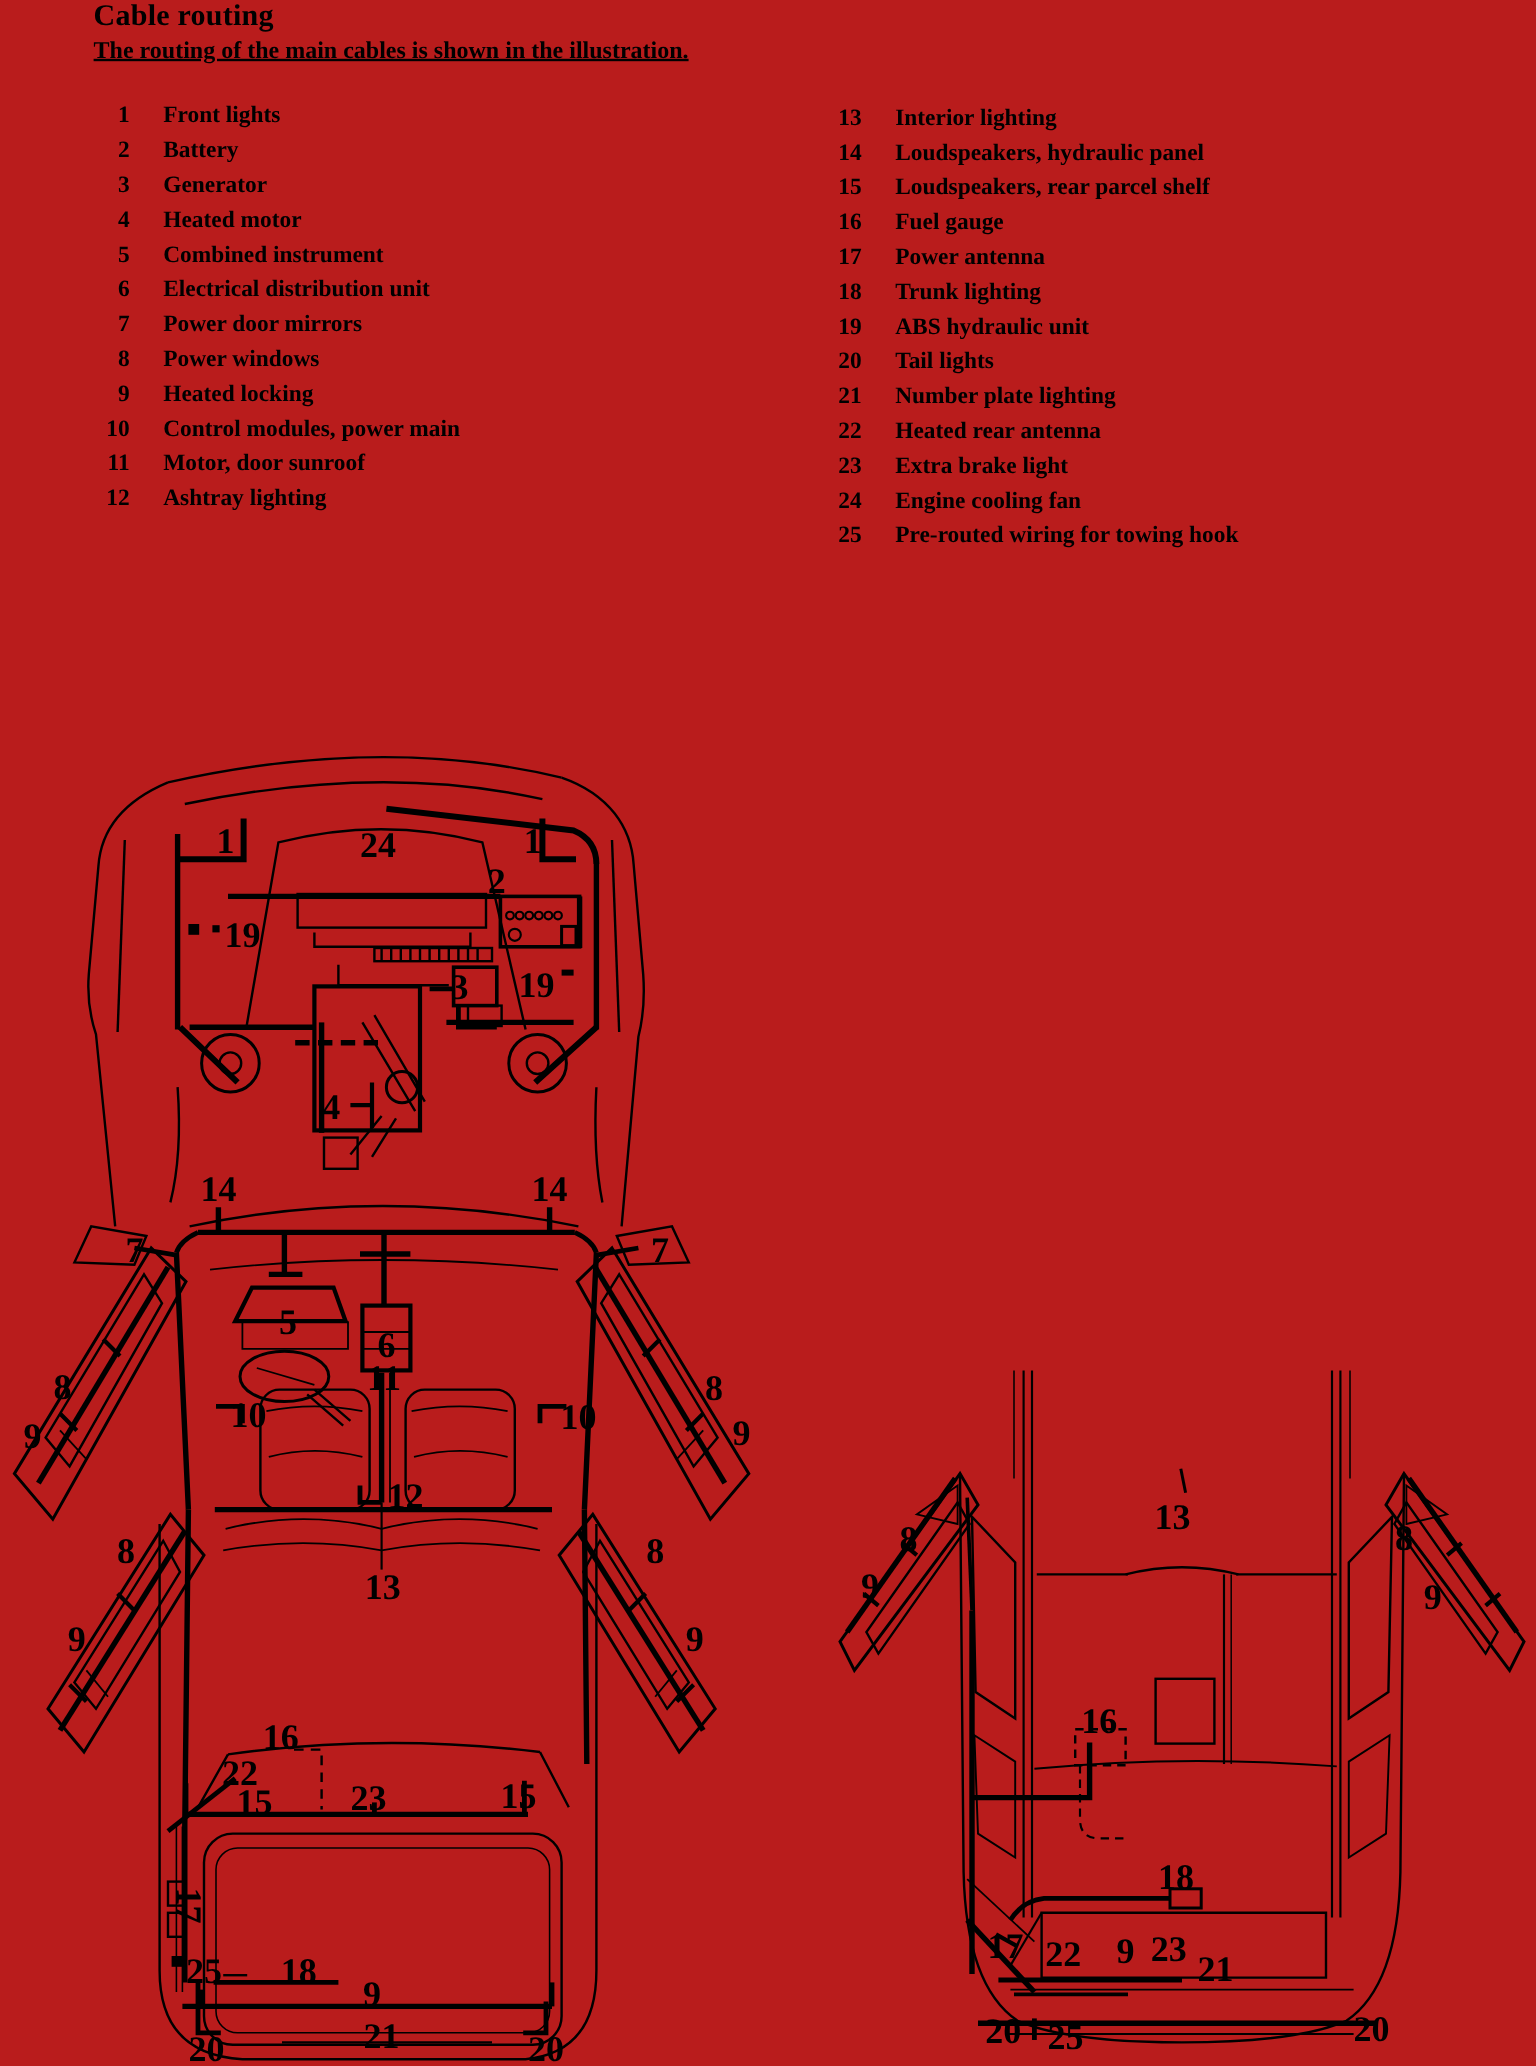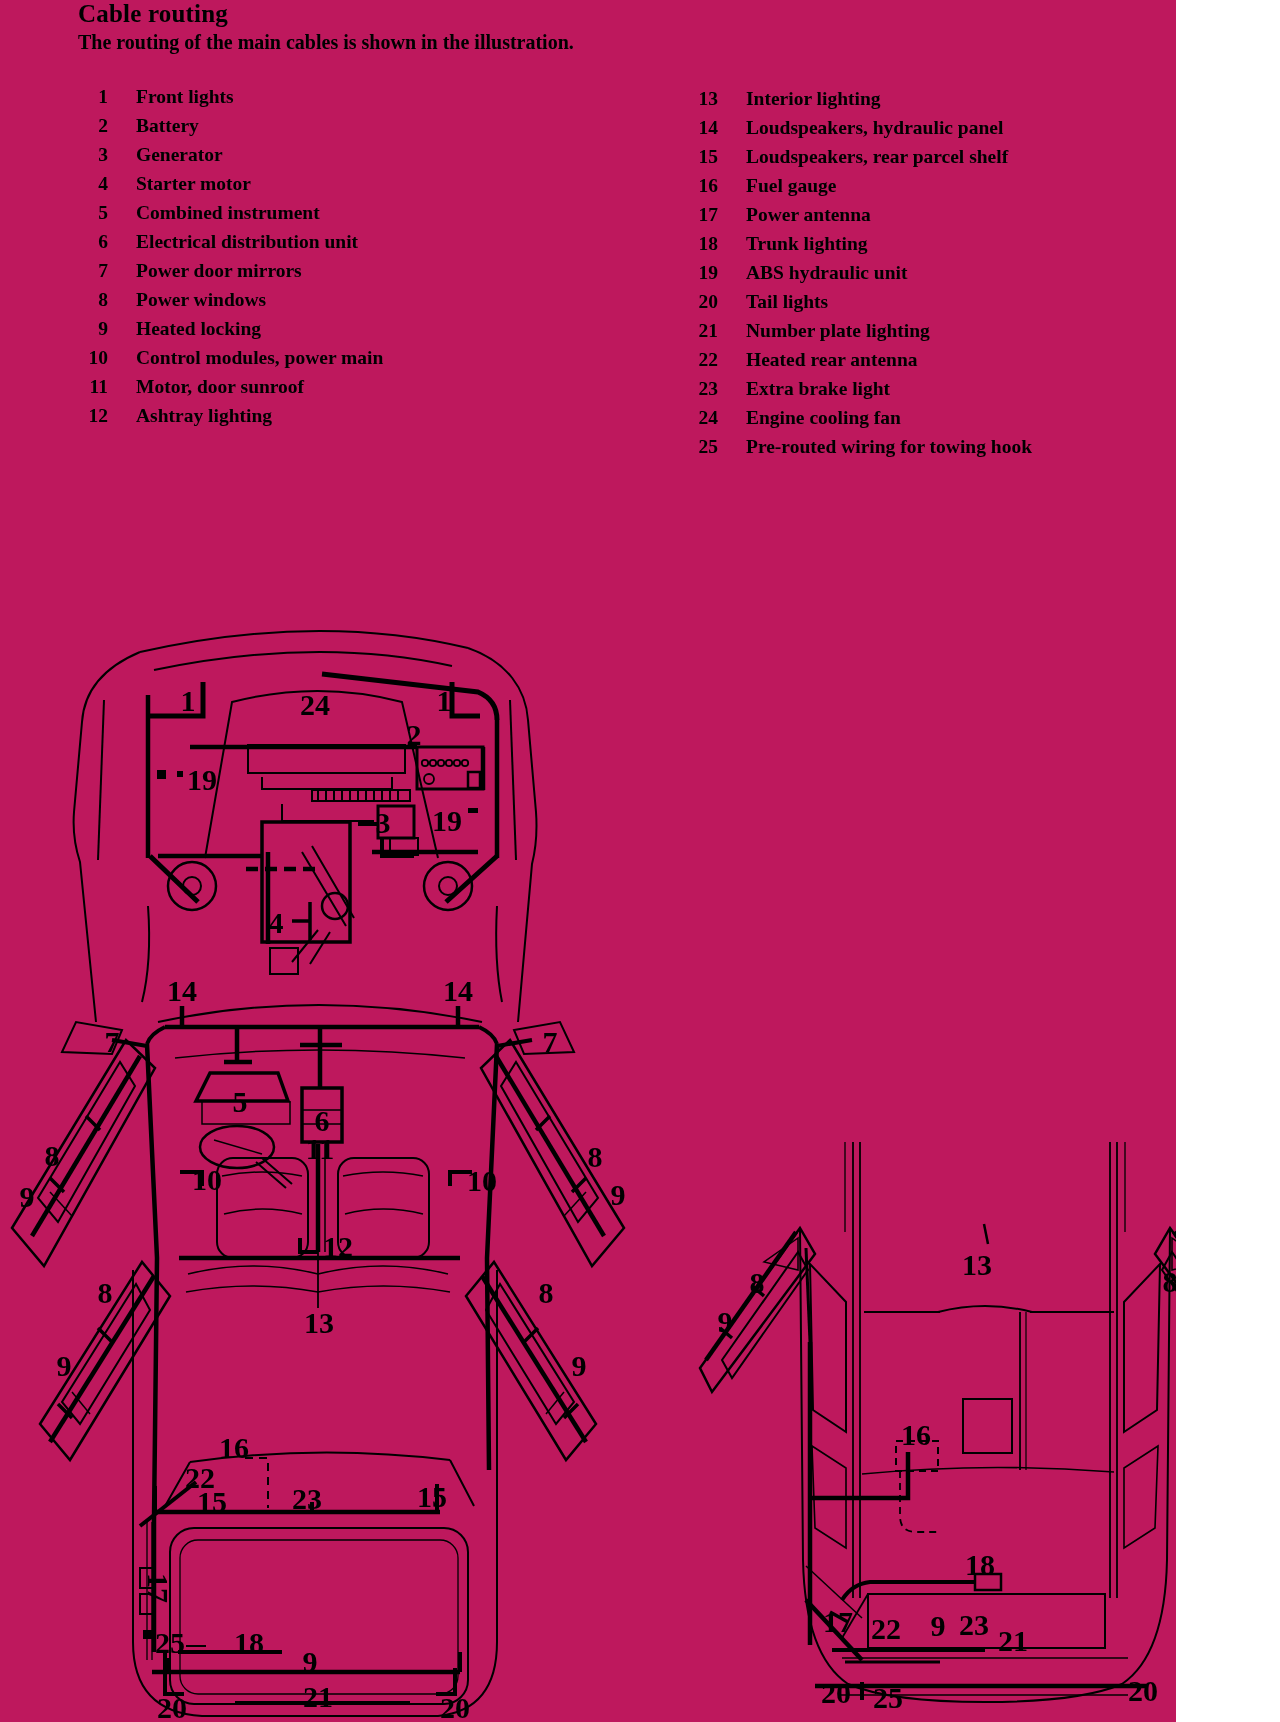--- a/index.html
+++ b/index.html
@@ -1,19 +1,19 @@
 <!DOCTYPE html>
 <html><head>
 <meta charset="utf-8">
 <style>
   html,body{margin:0;padding:0;background:#fff;}
-  .page{position:relative;width:1164px;height:1722px;background:#be185d;color:#000;
-        font-family:"Liberation Serif",serif;overflow:hidden;padding-left:12px;}
+  .page{position:relative;width:1280px;height:1722px;background:#b91c1c;color:#000;
+        font-family:"Liberation Serif",serif;overflow:hidden;}
   .title{position:absolute;left:78px;top:0px;font-size:25px;font-weight:bold;letter-spacing:.2px;}
-  .subtitle{position:absolute;left:78px;top:31px;font-size:20px;font-weight:bold;}
+  .subtitle{position:absolute;left:78px;top:31px;font-size:20px;font-weight:bold;text-decoration:underline;}
   .legend-col{position:absolute;display:flex;flex-direction:column;}
   #legend-left{left:78px;top:86px;}
   #legend-right{left:688px;top:88px;}
   .legend-row{display:flex;align-items:baseline;height:29px;font-size:19.5px;font-weight:bold;}
   .legend-row .num{width:30px;text-align:right;}
   .legend-row .lbl{margin-left:28px;white-space:nowrap;}
   svg{position:absolute;left:0;top:0;}
   .callout{font-family:"Liberation Serif",serif;font-weight:bold;font-size:30px;fill:#000;text-anchor:middle;}
   path,rect.ln,circle.ln,ellipse.ln{fill:none;stroke:#000;}
 </style>
@@ -35,21 +35,21 @@
       <span class="lbl">Battery</span>
     </div>
 
     <div class="legend-row">
       <span class="num">3</span>
       <span class="lbl">Generator</span>
     </div>
 
     <div class="legend-row">
       <span class="num">4</span>
-      <span class="lbl">Starter motor</span>
+      <span class="lbl">Heated motor</span>
     </div>
 
     <div class="legend-row">
       <span class="num">5</span>
       <span class="lbl">Combined instrument</span>
     </div>
 
     <div class="legend-row">
       <span class="num">6</span>
       <span class="lbl">Electrical distribution unit</span>

